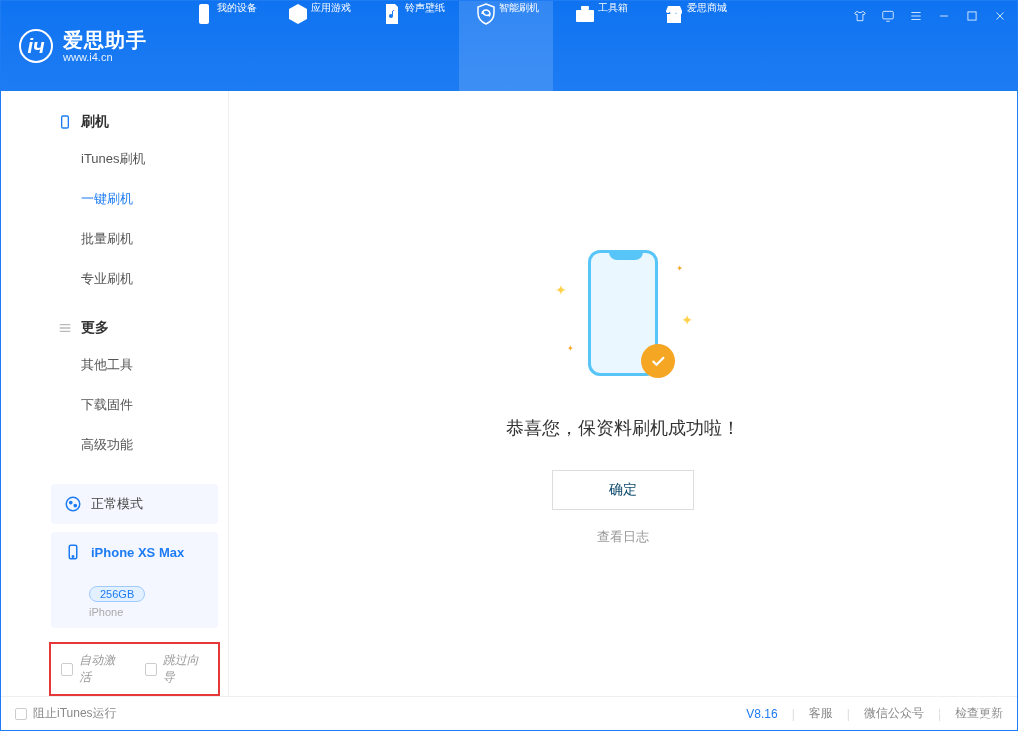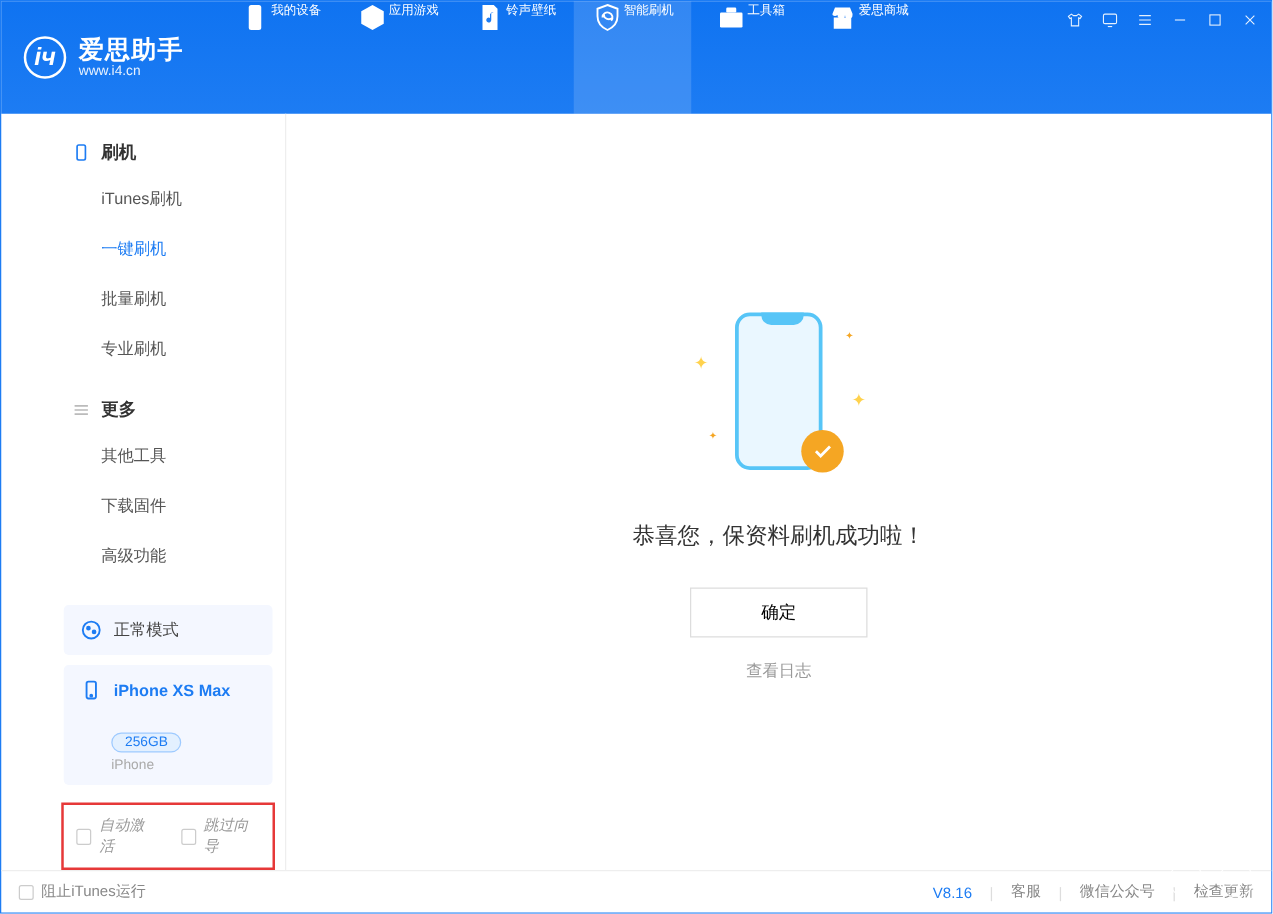--- a/index.html
+++ b/index.html
@@ -51,21 +51,21 @@
 .phone { width: 70px; height: 126px; border: 3px solid #57c5f7; border-radius: 12px; background: #eaf7ff; position: absolute; left: 55px; top: 8px; }
 .phone::before { content: ""; position: absolute; top: -3px; left: 18px; width: 34px; height: 10px; background: #57c5f7; border-radius: 0 0 8px 8px; }
 .check-badge { width: 34px; height: 34px; background: #f5a623; border-radius: 50%; position: absolute; right: 38px; bottom: 14px; display: flex; align-items: center; justify-content: center; }
 .check-badge svg { width: 18px; height: 18px; stroke: #fff; fill: none; stroke-width: 3; }
 .sparkle { position: absolute; color: #ffd24d; font-size: 14px; }
 .sp1 { left: 22px; top: 40px; }
 .sp2 { left: 34px; top: 102px; font-size: 8px; color: #f5a623; }
 .sp3 { right: 30px; top: 22px; font-size: 8px; color: #f5a623; }
 .sp4 { right: 20px; top: 70px; }
 .success-text { font-size: 18px; color: #333; margin-bottom: 30px; }
-.ok-btn { border: 1px solid #ddd; background: #fff; font-size: 14px; color: #000000; padding: 10px 56px; cursor: pointer; margin-bottom: 18px; text-align: center; }
+.ok-btn { border: 1px solid #ddd; background: #fff; font-size: 14px; color: #0c4a6e; padding: 10px 56px; cursor: pointer; margin-bottom: 18px; text-align: center; }
 .view-log { font-size: 13px; color: #999; cursor: pointer; }
 
 .statusbar { height: 34px; border-top: 1px solid #eee; display: flex; align-items: center; padding: 0 14px; font-size: 12px; color: #888; }
 .sb-left { display: flex; align-items: center; gap: 6px; }
 .sb-left .cb-box { width: 12px; height: 12px; }
 .sb-right { margin-left: auto; display: flex; align-items: center; gap: 14px; }
 .sb-version { color: #1d7cf3; }
 .sb-divider { color: #ddd; }
 .sb-link { cursor: pointer; }
 </style>

